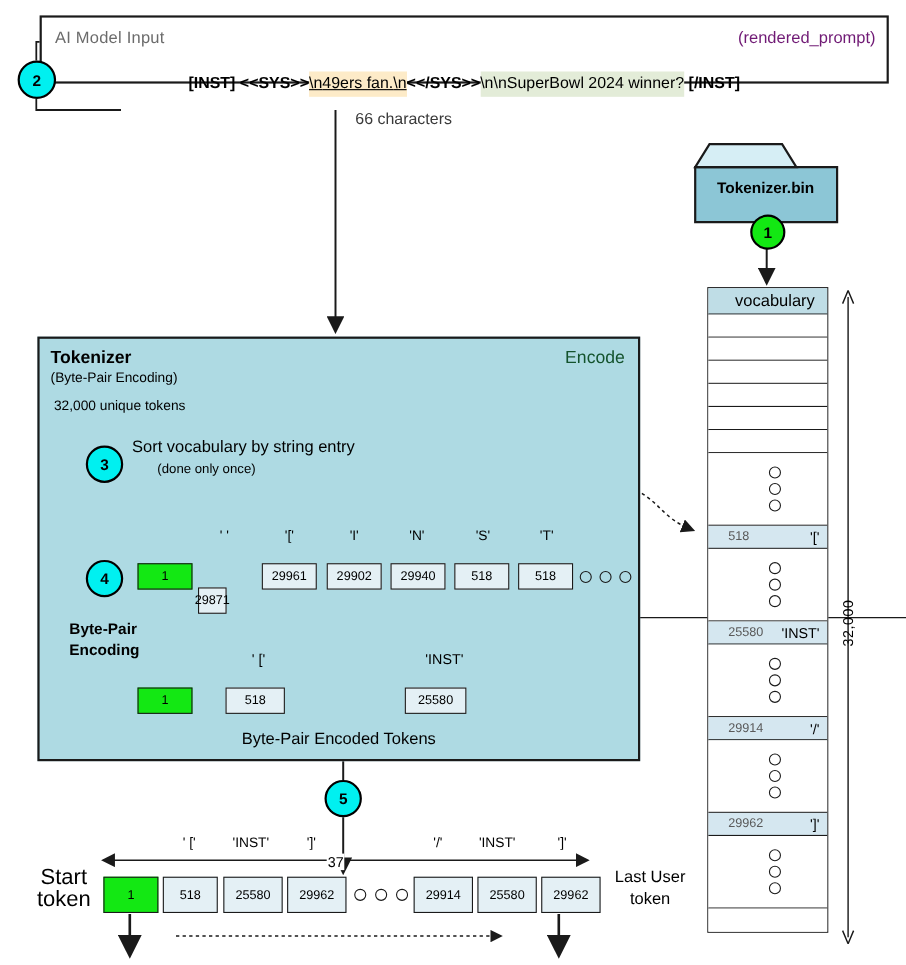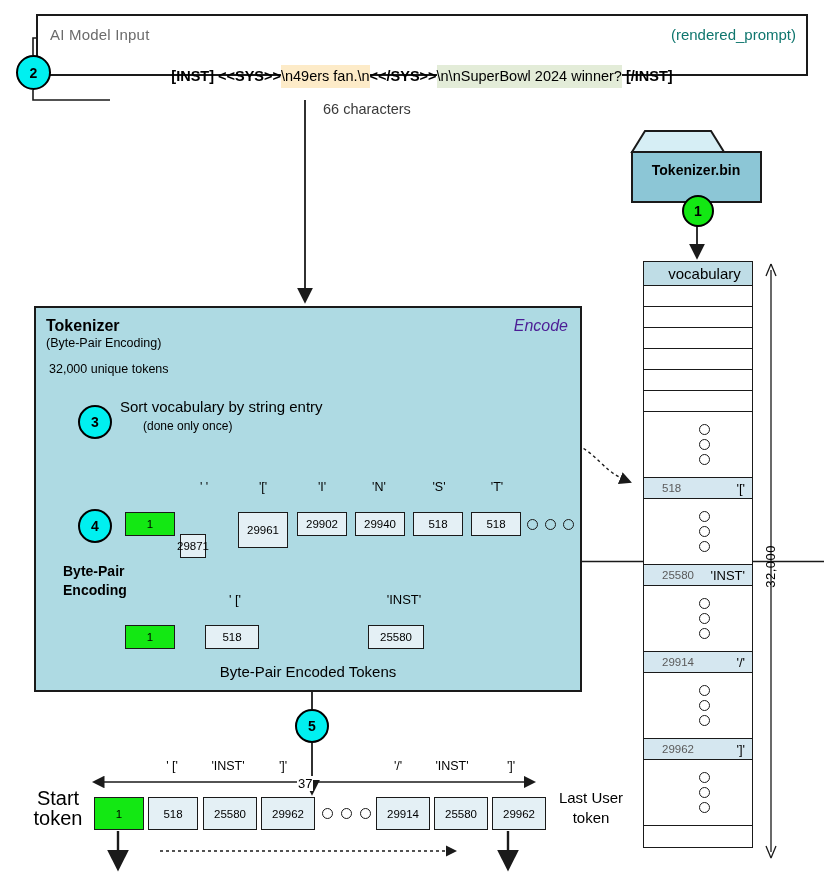--- a/index.html
+++ b/index.html
@@ -36,34 +36,35 @@
     position: absolute;
     left: 12px; top: 10px;
     font-size: 15px;
     color: #6b6b6b;
     letter-spacing: .2px;
   }
   #input-panel-tag {
     position: absolute;
     right: 10px; top: 10px;
     font-size: 15px;
-    color: #0f766e;
+    color: #701a75;
     text-align: center;
   }
   #prompt-line {
     position: absolute;
     left: 0; right: 0; top: 52px;
     text-align: center;
     font-size: 14.5px;
     white-space: nowrap;
   }
   #prompt-line .b { font-weight: bold; }
   #prompt-line .hl-sys {
     background: #fdebc8;
     padding: 3px 0 4px 0;
+    text-decoration: underline;
   }
   #prompt-line .hl-user {
     background: #e3ecd8;
     padding: 3px 0 4px 0;
   }
 
   
   .step {
     border-radius: 50%;
     border: 2.5px solid #000;
@@ -105,21 +106,21 @@
   #tok-sub {
     position: absolute; left: 10px; top: 28px;
     font-size: 12.5px;
   }
   #tok-count {
     position: absolute; left: 13px; top: 54px;
     font-size: 12.5px;
   }
   #tok-encode {
     position: absolute; right: 12px; top: 9px;
-    font-size: 16px; color: #4c1d95; font-style: italic;
+    font-size: 16px; color: #14532d;
   }
   #sort-line1 {
     position: absolute; left: 120px; top: 398px;
     font-size: 15px;
   }
   #sort-line2 {
     position: absolute; left: 143px; top: 419px;
     font-size: 12px;
   }
   #bpe-label {
@@ -343,21 +344,21 @@
 
 <div class="abs chiplabel" style="left:183px;top:480px;width:42px;">' '</div>
 <div class="abs chiplabel" style="left:242px;top:480px;width:42px;">'['</div>
 <div class="abs chiplabel" style="left:301px;top:480px;width:42px;">'I'</div>
 <div class="abs chiplabel" style="left:358px;top:480px;width:42px;">'N'</div>
 <div class="abs chiplabel" style="left:418px;top:480px;width:42px;">'S'</div>
 <div class="abs chiplabel" style="left:476px;top:480px;width:42px;">'T'</div>
 
 <div class="abs chip green" style="left:125px;top:512px;width:50px;height:24px;">1</div>
 <div class="abs chip" style="left:180px;top:534px;width:26px;height:24px;">29871</div>
-<div class="abs chip" style="left:238px;top:512px;width:50px;height:36px;">29961</div>
+<div class="abs chip" style="left:238px;top:512px;width:50px;height:24px;">29961</div>
 <div class="abs chip" style="left:297px;top:512px;width:50px;height:24px;">29902</div>
 <div class="abs chip" style="left:355px;top:512px;width:50px;height:24px;">29940</div>
 <div class="abs chip" style="left:413px;top:512px;width:50px;height:24px;">518</div>
 <div class="abs chip" style="left:471px;top:512px;width:50px;height:24px;">518</div>
 <div class="abs dot" style="left:527px;top:519px;"></div>
 <div class="abs dot" style="left:545px;top:519px;"></div>
 <div class="abs dot" style="left:563px;top:519px;"></div>
 
 <div class="abs merged-label" style="left:207px;top:592px;width:56px;">' ['</div>
 <div class="abs merged-label" style="left:368px;top:592px;width:72px;">'INST'</div>

